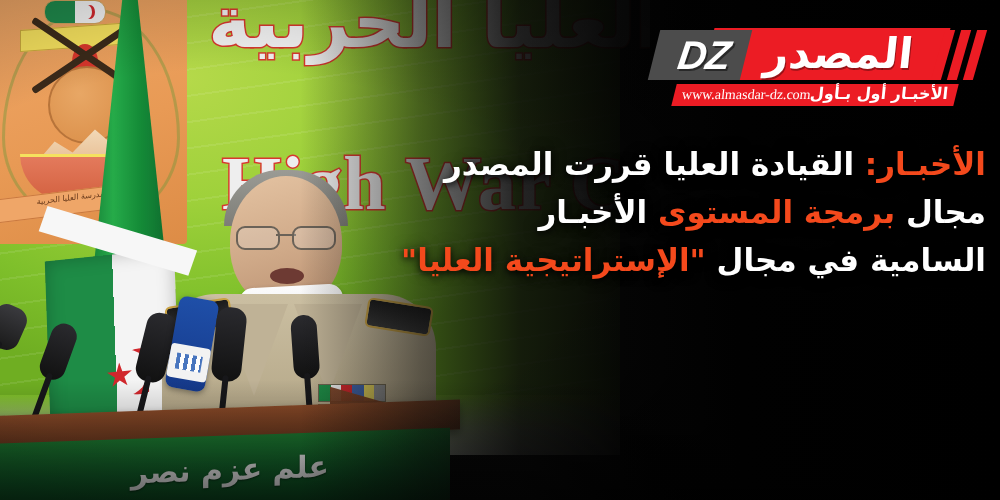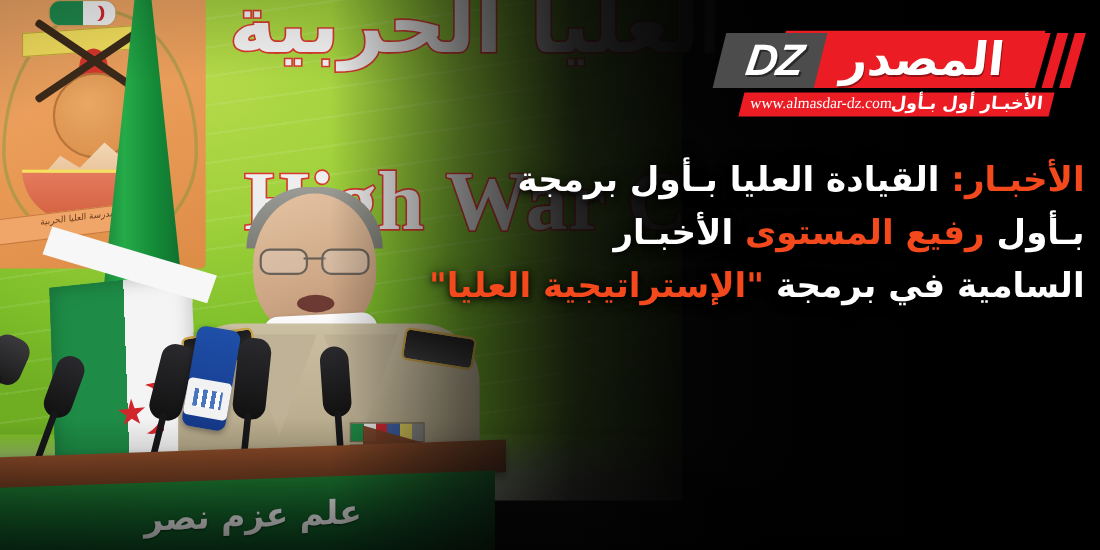--- a/index.html
+++ b/index.html
@@ -435,27 +435,27 @@
     <div class="podium-body"></div>
     <div class="podium-text">علم   عزم   نصر</div>
 
     <div class="scrim"></div>
     <div class="scrim2"></div>
     <div class="bottom-shade"></div>
   </div>
 
   <div class="headline">
     <span class="ln">
-      <span class="hl">الأخبـار:</span><span> القيادة العليا بـأول برمجة</span>
+      <span class="hl">الأخبـار:</span><span> القيادة العليا قررت المصدر</span>
     </span>
     <span class="ln">
-      <span>بـأول </span><span class="hl">رفيع المستوى</span><span> الأخبـار</span>
+      <span>مجال </span><span class="hl">برمجة المستوى</span><span> الأخبـار</span>
     </span>
     <span class="ln">
-      <span>السامية في برمجة </span><span class="hl">"الإستراتيجية العليا"</span>
+      <span>السامية في مجال </span><span class="hl">"الإستراتيجية العليا"</span>
     </span>
   </div>
 
   <div class="logo">
     <div class="logo-main">
       <div class="logo-red"></div>
       <div class="logo-gray"></div>
       <div class="logo-dz">DZ</div>
       <div class="logo-ar">المصدر</div>
       <div class="slash s1"></div>

